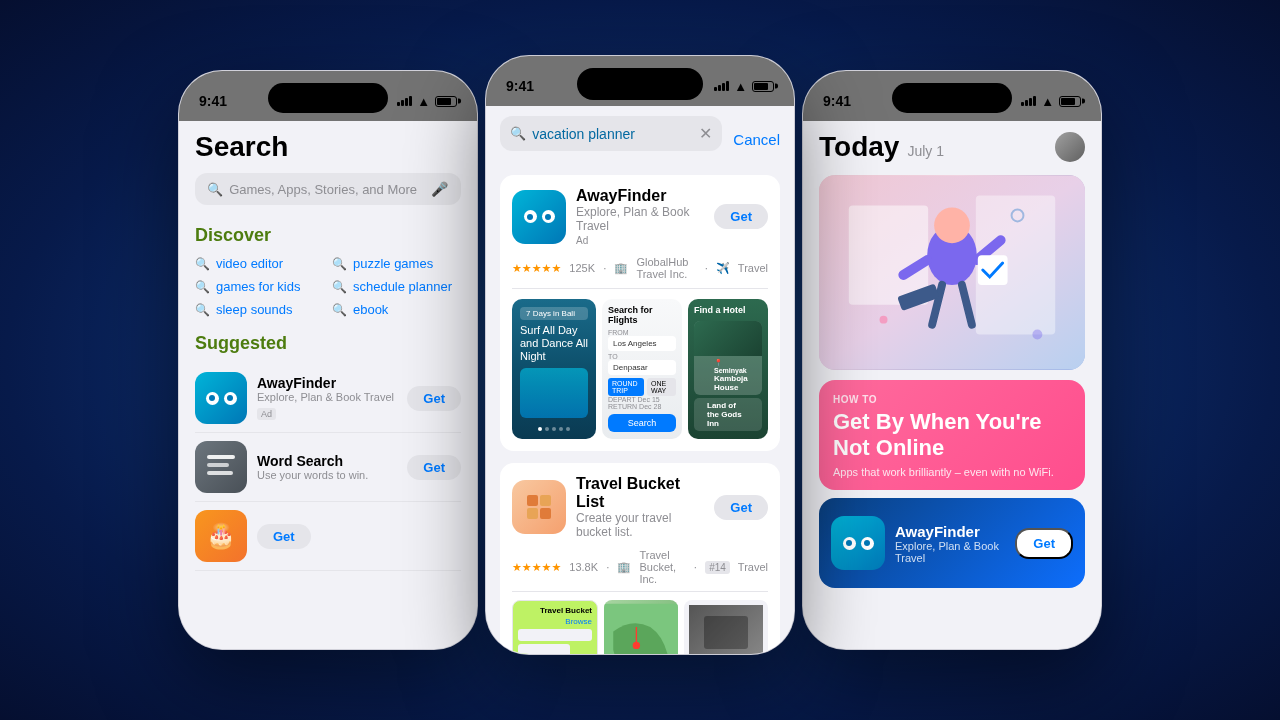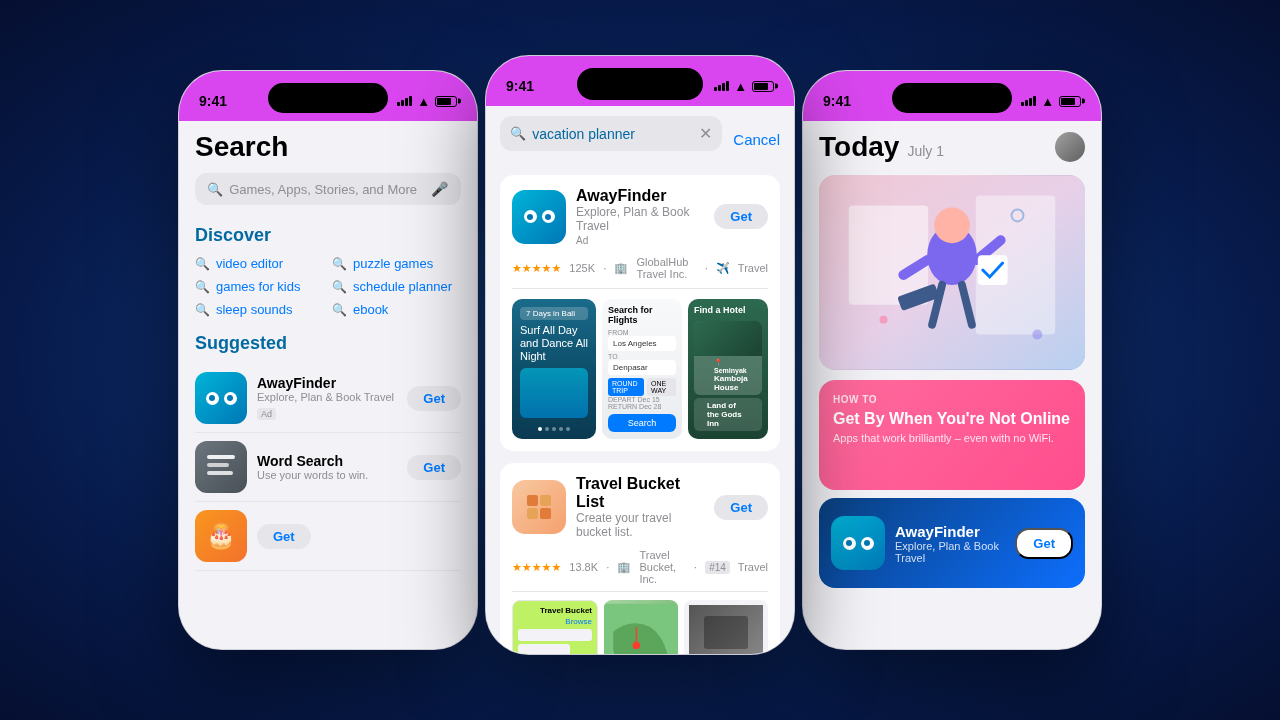--- a/index.html
+++ b/index.html
@@ -83,21 +83,21 @@
       left: 0;
       right: 0;
       height: 50px;
       display: flex;
       align-items: center;
       justify-content: space-between;
       padding: 10px 20px 0;
       font-size: 13px;
       font-weight: 600;
       color: #000;
-      background: #d946ef;
+      background: #737373;
       z-index: 5;
     }
 
     .status-time { font-size: 14px; font-weight: 700; }
     .status-icons { display: flex; gap: 5px; align-items: center; }
     .signal-bars { display: flex; gap: 1px; align-items: flex-end; }
     .signal-bar { background: #000; border-radius: 1px; }
     .signal-bar:nth-child(1) { width: 3px; height: 4px; }
     .signal-bar:nth-child(2) { width: 3px; height: 6px; }
     .signal-bar:nth-child(3) { width: 3px; height: 8px; }
@@ -129,21 +129,21 @@
       align-items: center;
       gap: 6px;
       margin-bottom: 20px;
       color: #8e8e93;
       font-size: 14px;
     }
     .search-icon-small { font-size: 13px; color: #8e8e93; }
     .mic-icon { margin-left: auto; font-size: 14px; color: #8e8e93; }
 
     .discover-section { margin-bottom: 16px; }
-    .section-title { font-size: 18px; font-weight: 700; color: #0369a1; margin-bottom: 10px; }
+    .section-title { font-size: 18px; font-weight: 700; color: #4d7c0f; margin-bottom: 10px; }
     .discover-grid { display: grid; grid-template-columns: 1fr 1fr; gap: 8px; }
     .discover-item { display: flex; align-items: center; gap: 6px; color: #007aff; font-size: 13px; }
     .discover-search-icon { font-size: 12px; }
 
     .suggested-section {}
     .app-list-item {
       display: flex;
       align-items: center;
       gap: 10px;
       padding: 8px 0;
@@ -373,21 +373,21 @@
 
     .how-to-card {
       border-radius: 16px;
       overflow: hidden;
       background: linear-gradient(135deg, #ff6b9d, #ff4d8d);
       padding: 14px;
       height: 110px;
       position: relative;
     }
     .how-to-label { font-size: 10px; font-weight: 600; color: rgba(255,255,255,0.8); letter-spacing: 0.5px; text-transform: uppercase; margin-bottom: 4px; }
-    .how-to-title { font-size: 16px; font-weight: 700; color: #fff; line-height: 1.2; }
+    .how-to-title { font-size: 22px; font-weight: 700; color: #fff; line-height: 1.2; }
     .how-to-desc { font-size: 11px; color: rgba(255,255,255,0.85); margin-top: 4px; }
 
     .bottom-app-card {
       border-radius: 16px;
       overflow: hidden;
       background: linear-gradient(135deg, #0a4080, #0d6efd);
       padding: 12px;
       height: 90px;
       display: flex;
       align-items: center;

